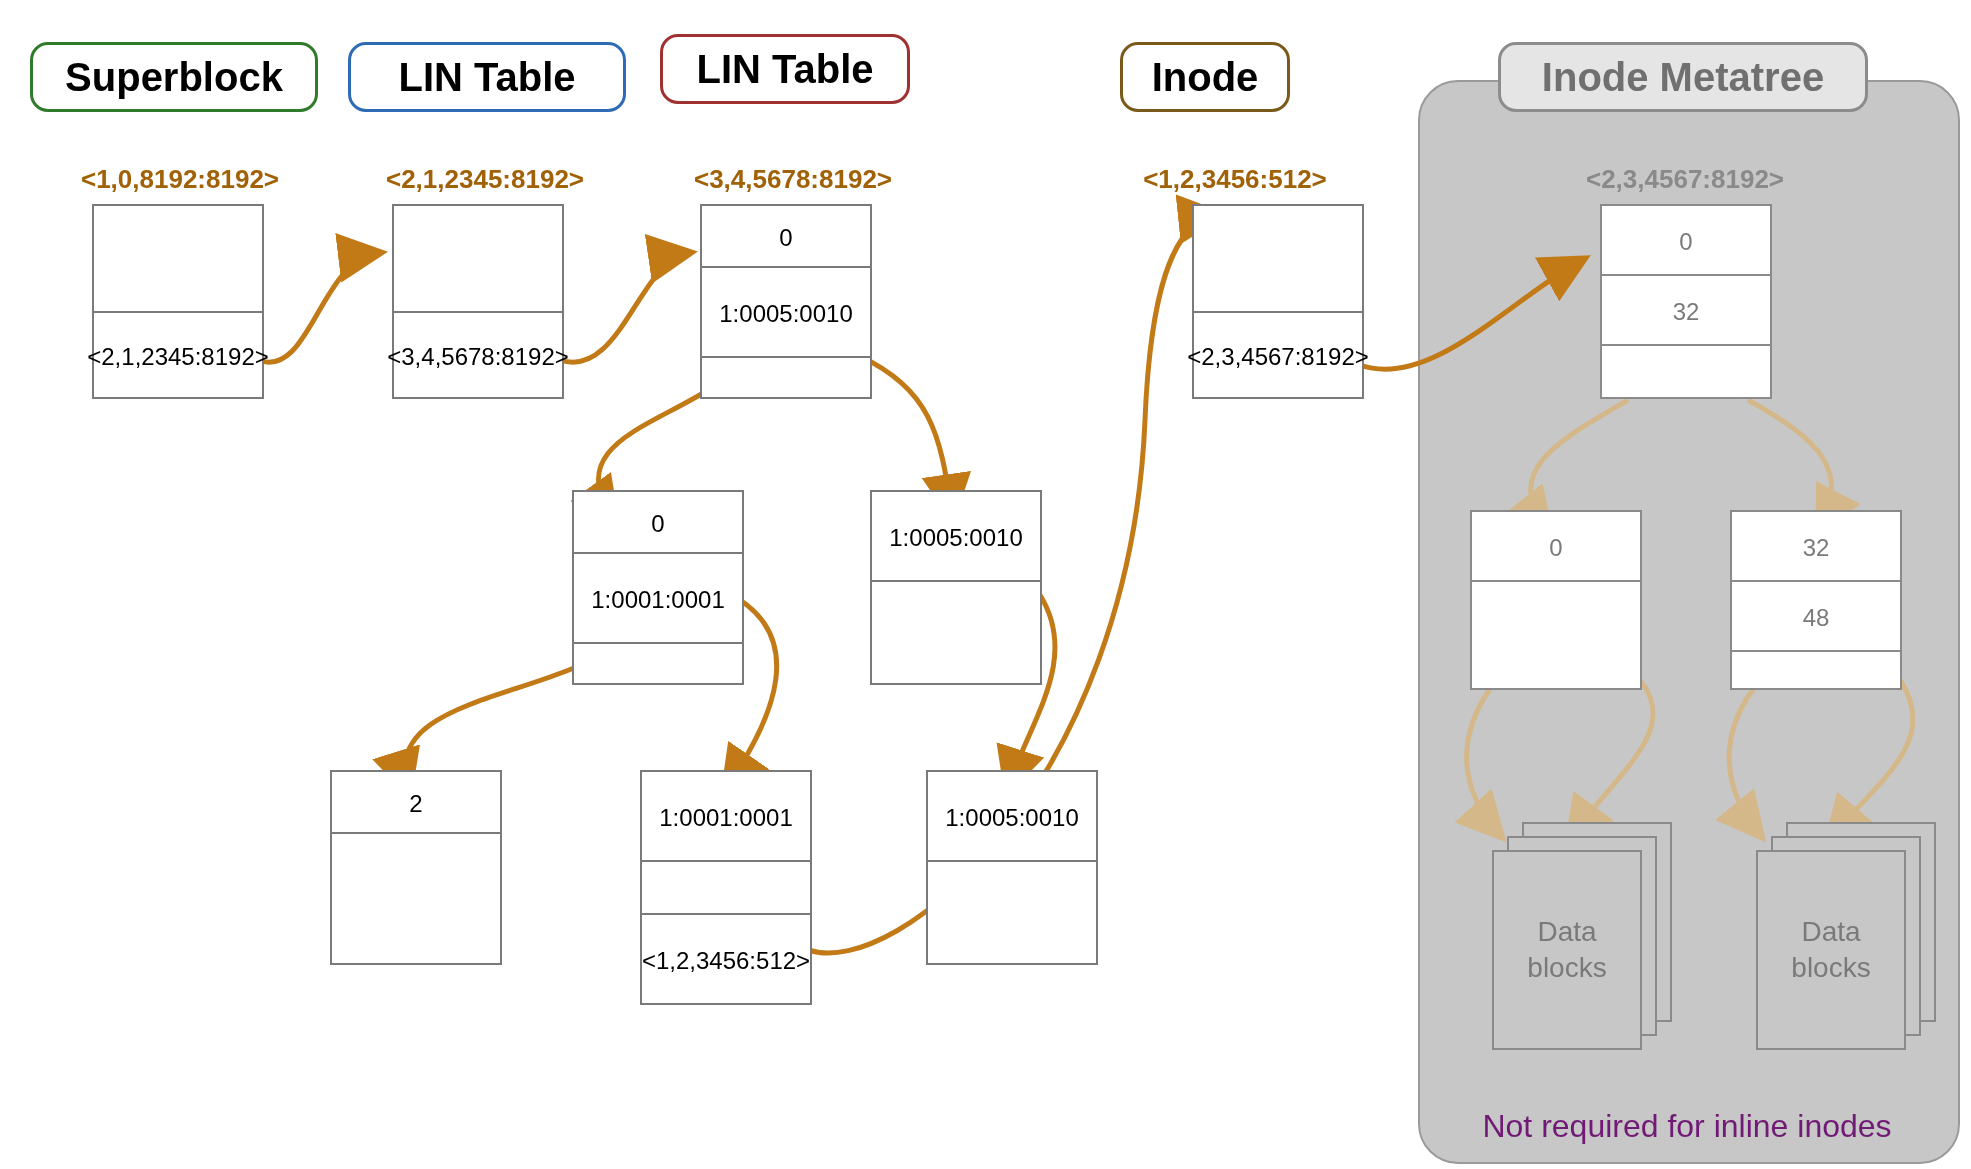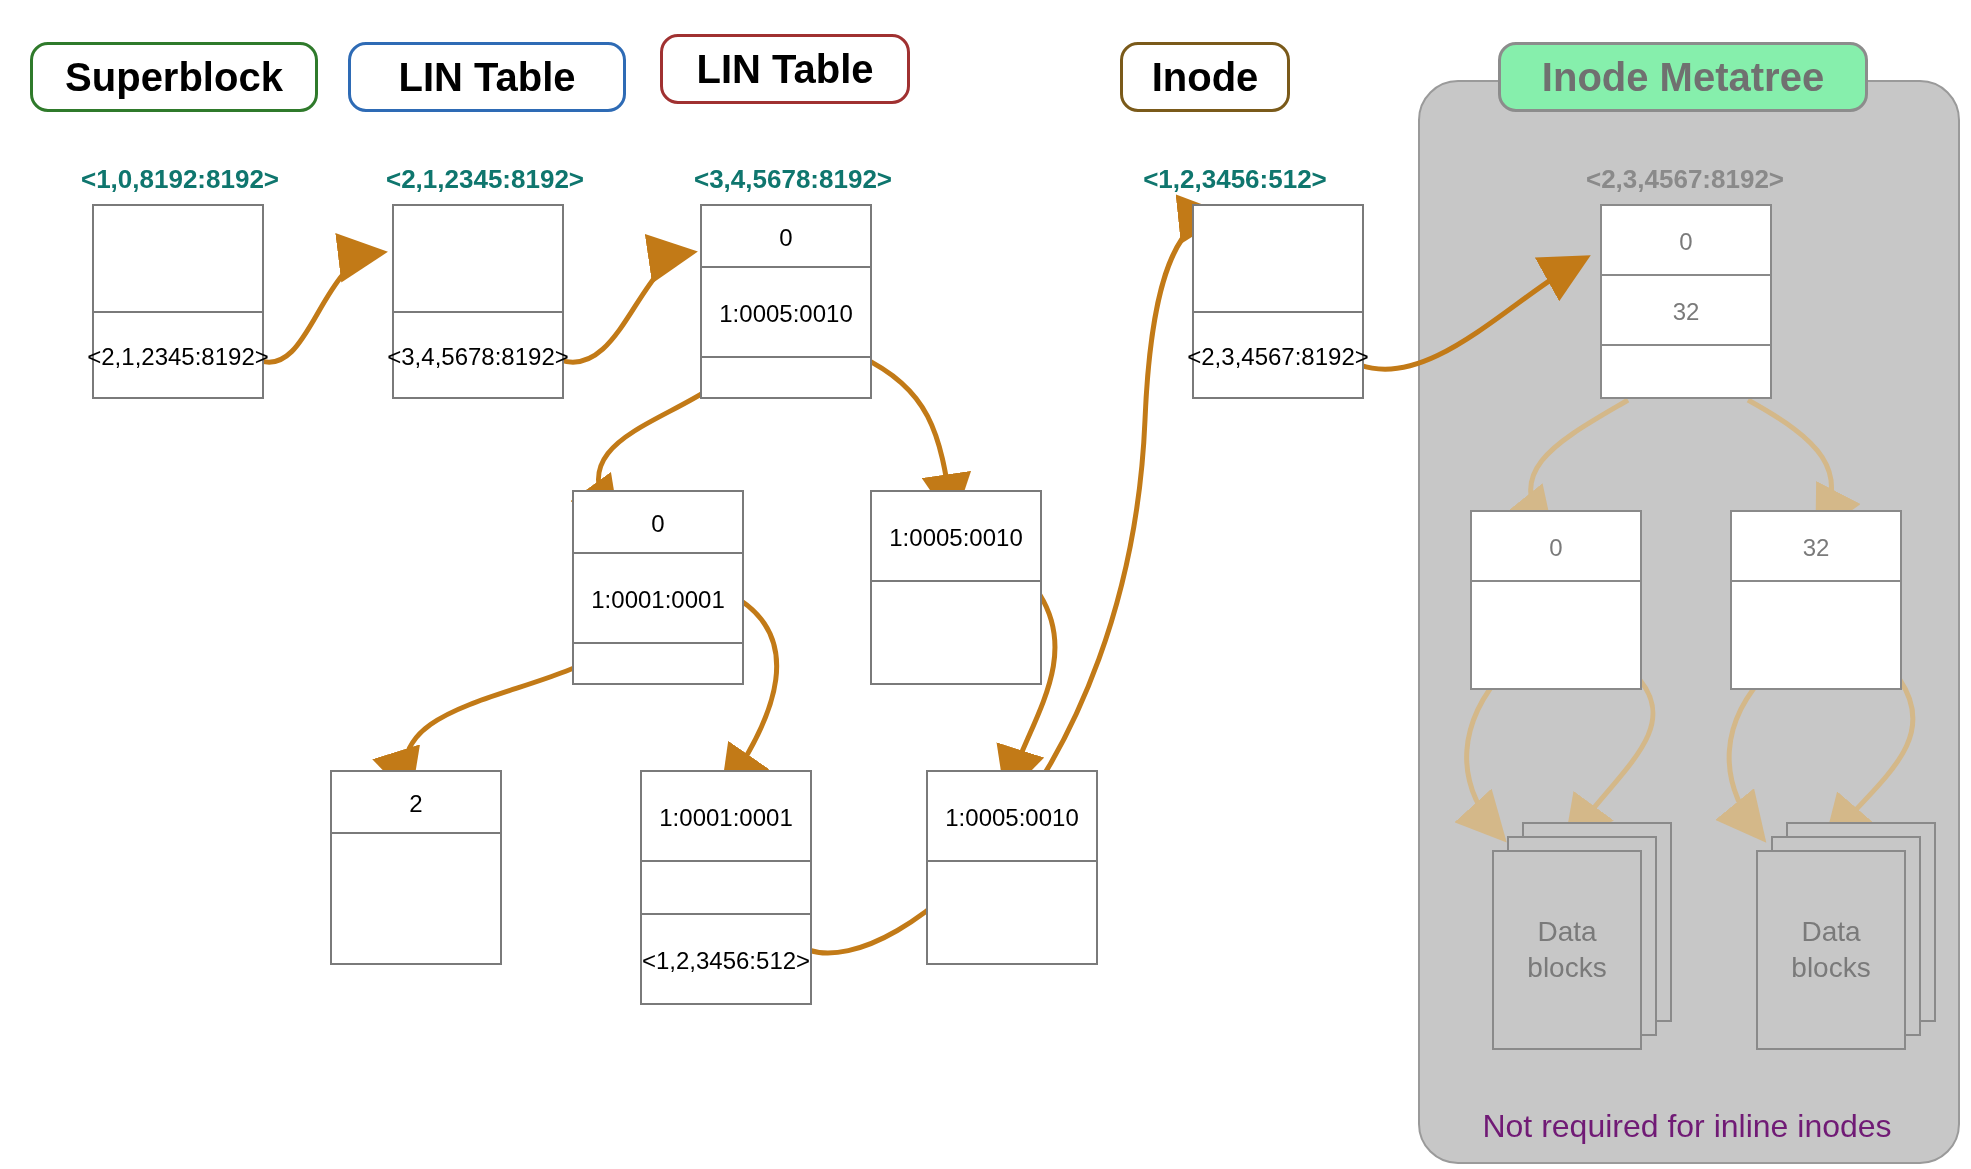--- a/index.html
+++ b/index.html
@@ -27,21 +27,21 @@
     display: flex;
     align-items: center;
     justify-content: center;
     padding: 6px 12px;
   }
 
   .addr-label {
     position: absolute;
     font-size: 26px;
     font-weight: 700;
-    color: #0f766e;
+    color: #a16207;
     text-align: center;
   }
 
   .node {
     position: absolute;
     box-sizing: border-box;
     border: 2px solid #7a7a7a;
     background: #fff;
     display: flex;
     flex-direction: column;
@@ -72,21 +72,21 @@
   .faded-label {
     position: absolute;
     font-size: 32px;
     color: #701a75;
     text-align: center;
     width: 100%;
   }
   .faded .header-box {
     color: #707070;
     border-color: #8c8c8c;
-    background: #86efac;
+    background: #e5e5e5;
   }
   .faded .addr-label { color: #8a8a8a; }
   .faded .node { border-color: #8a8a8a; }
   .faded .node .cell { border-color: #8a8a8a; color: #7a7a7a; }
 
   .data-block-stack {
     position: absolute;
     margin-left: 34px;
   }
   .data-block-stack .card {
@@ -237,20 +237,21 @@
       <div class="spacer"></div>
     </div>
 
     <div class="node" style="left:1470px; top:510px; width:172px; height:180px;">
       <div class="cell" style="height:60px;">0</div>
       <div class="spacer"></div>
     </div>
 
     <div class="node" style="left:1730px; top:510px; width:172px; height:180px;">
       <div class="cell" style="height:60px;">32</div>
+      <div class="cell" style="height:60px;">48</div>
       <div class="spacer"></div>
     </div>
 
     <div class="data-block-stack" style="left:1458px; top:822px; width:190px; height:240px;">
       <div class="card" style="left:30px; top:0;"></div>
       <div class="card" style="left:15px; top:14px;"></div>
       <div class="card" style="left:0;  top:28px;">Data blocks</div>
     </div>
     <div class="data-block-stack" style="left:1722px; top:822px; width:190px; height:240px;">
       <div class="card" style="left:30px; top:0;"></div>

